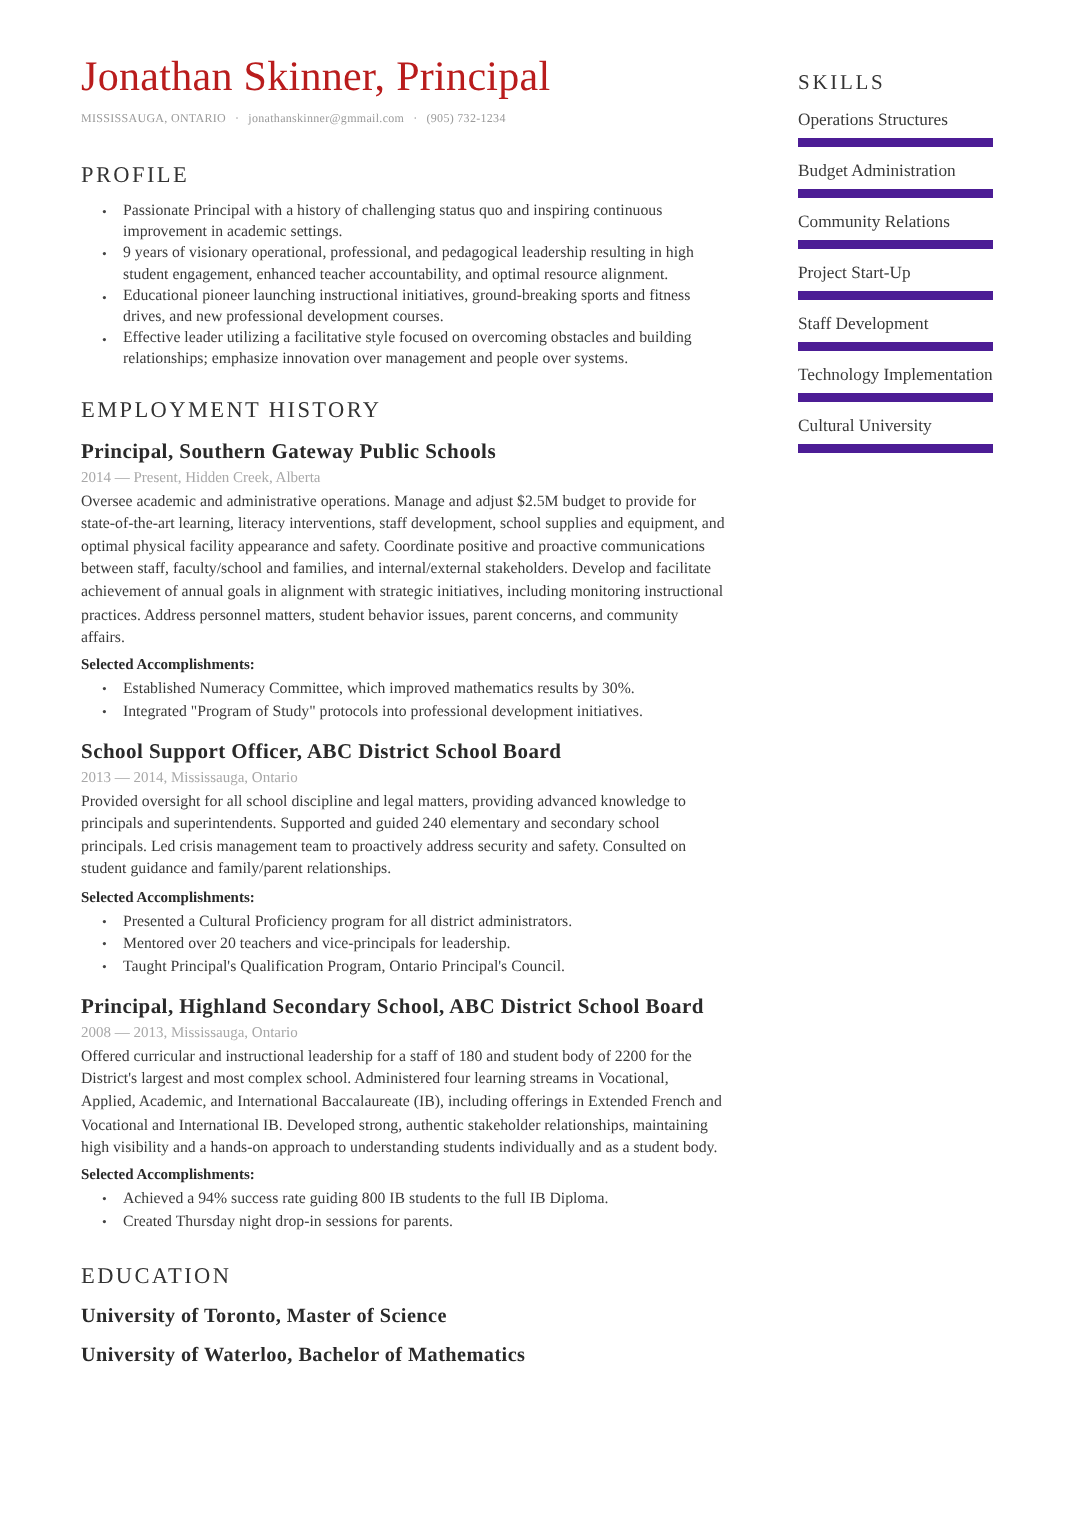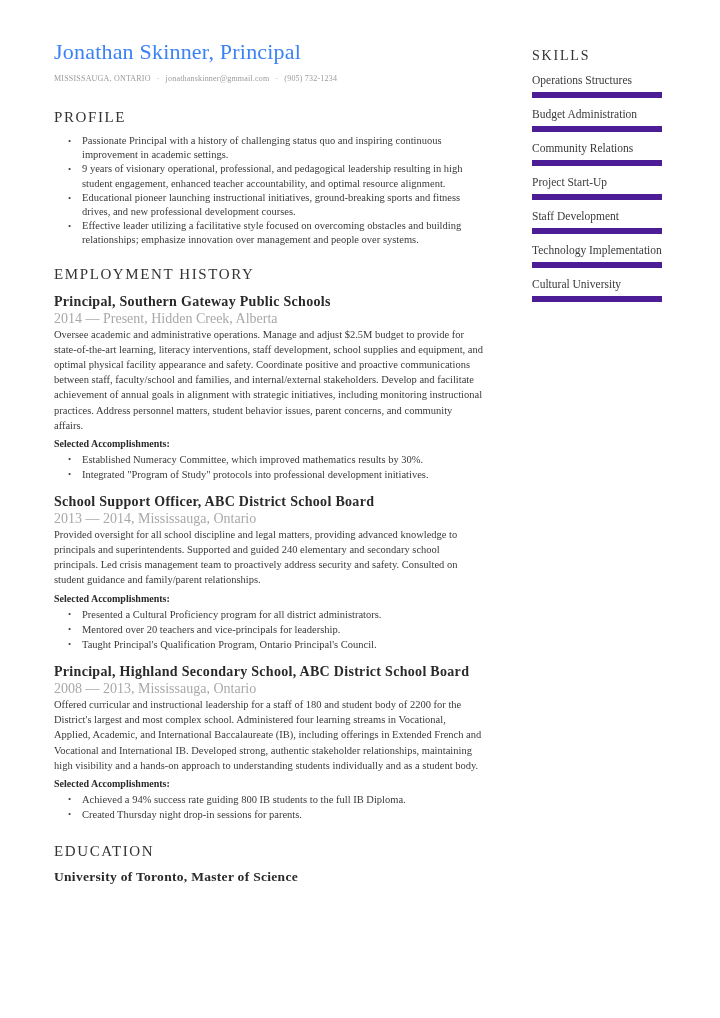--- a/index.html
+++ b/index.html
@@ -4,35 +4,35 @@
 <style>
   * { margin: 0; padding: 0; box-sizing: border-box; }
   html, body { width: 720px; height: 1018px; background: #ffffff; overflow: hidden; }
   body { font-family: "DejaVu Serif", "Liberation Serif", serif; color: #3a3a3a; position: relative; }
 
   .page { position: relative; width: 720px; height: 1018px; }
 
   .main { position: absolute; left: 54px; top: 36px; width: 430px; }
   .side { position: absolute; left: 532px; top: 48px; width: 130px; }
 
-  .name { font-family: "Liberation Serif", serif; font-size: 22px; color: #3b82f6; letter-spacing: 0.2px; line-height: 32px; }
+  .name { font-family: "Liberation Serif", serif; font-size: 28px; color: #b91c1c; letter-spacing: 0.2px; line-height: 32px; }
   .contact { margin-top: 6px; font-family: "Liberation Serif", serif; font-size: 8px; color: #9a9a9a; letter-spacing: 0.2px; white-space: nowrap; }
   .contact .sep { margin: 0 6px; }
 
   .section-title { font-family: "Liberation Serif", serif; font-size: 15px; letter-spacing: 1.6px; color: #333; text-transform: uppercase; }
 
   .profile-title { margin-top: 26px; }
   ul.bullets { list-style: none; margin-top: 8px; padding-left: 14px; }
   ul.bullets li { position: relative; padding-left: 14px; font-family: "Liberation Serif", serif; font-size: 10.5px; line-height: 14.2px; color: #3a3a3a; }
   ul.bullets li::before { content: "•"; position: absolute; left: 0; top: 0; font-size: 9px; color: #444; }
 
   .emp-title { margin-top: 18px; }
   .job { margin-top: 10px; }
   .job-title { font-family: "Liberation Serif", serif; font-weight: bold; font-size: 14px; color: #2a2a2a; letter-spacing: 0.3px; line-height: 18px; }
-  .job-meta { font-family: "Liberation Serif", serif; font-size: 14px; color: #a8a8a8; margin-top: 2px; line-height: 12px; }
+  .job-meta { font-family: "Liberation Serif", serif; font-size: 10px; color: #a8a8a8; margin-top: 2px; line-height: 12px; }
   .job-desc { font-family: "Liberation Serif", serif; font-size: 10.5px; line-height: 15.2px; color: #3a3a3a; margin-top: 2px; }
   .acc-label { font-family: "Liberation Serif", serif; font-weight: bold; font-size: 10px; color: #2a2a2a; margin-top: 5px; }
   .job ul.bullets { margin-top: 3px; }
   .job ul.bullets li { line-height: 15.4px; }
 
   .edu-title { margin-top: 20px; }
   .edu-item { font-family: "Liberation Serif", serif; font-weight: bold; font-size: 13.5px; color: #2a2a2a; letter-spacing: 0.3px; margin-top: 8px; line-height: 18px; }
 
   .skills-title { font-size: 14px; letter-spacing: 1.8px; }
   .skill { font-family: "Liberation Serif", serif; font-size: 11.5px; color: #3a3a3a; line-height: 15px; padding: 9px 0 4px 0; border-bottom: 6px solid #4c1d95; width: 130px; }
@@ -88,20 +88,21 @@
       <div class="job-desc">Offered curricular and instructional leadership for a staff of 180 and student body of 2200 for the District's largest and most complex school. Administered four learning streams in Vocational, Applied, Academic, and International Baccalaureate (IB), including offerings in Extended French and Vocational and International IB. Developed strong, authentic stakeholder relationships, maintaining high visibility and a hands-on approach to understanding students individually and as a student body.</div>
       <div class="acc-label">Selected Accomplishments:</div>
       <ul class="bullets">
         <li>Achieved a 94% success rate guiding 800 IB students to the full IB Diploma.</li>
         <li>Created Thursday night drop-in sessions for parents.</li>
       </ul>
     </div>
 
     <div class="section-title edu-title">EDUCATION</div>
     <div class="edu-item">University of Toronto, Master of Science</div>
+    <div class="edu-item">University of Waterloo, Bachelor of Mathematics</div>
   </div>
 
   <div class="side">
     <div class="section-title skills-title">SKILLS</div>
     <div class="skill">Operations Structures</div>
     <div class="skill">Budget Administration</div>
     <div class="skill">Community Relations</div>
     <div class="skill">Project Start-Up</div>
     <div class="skill">Staff Development</div>
     <div class="skill">Technology Implementation</div>

